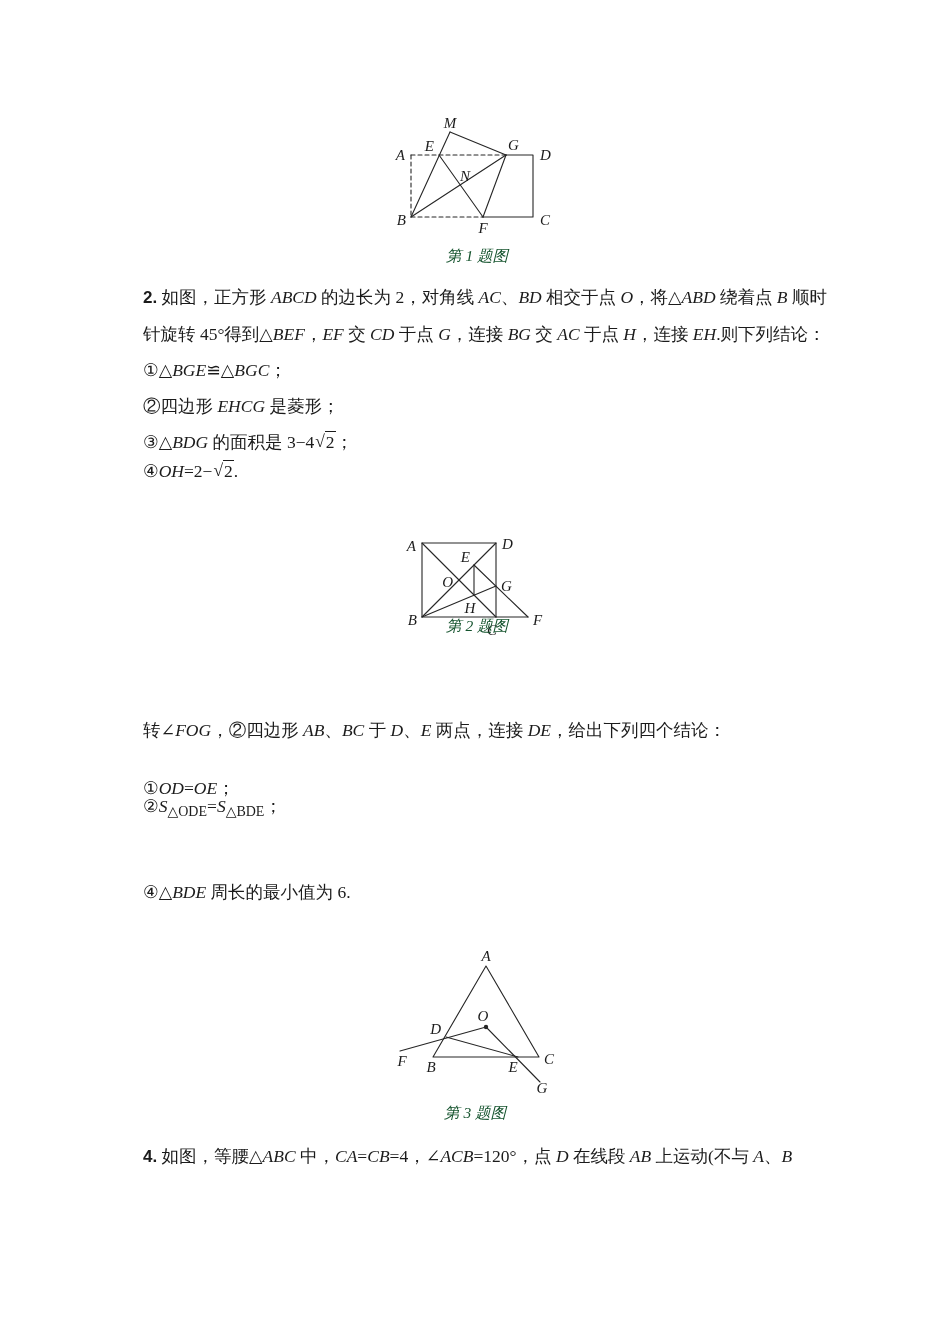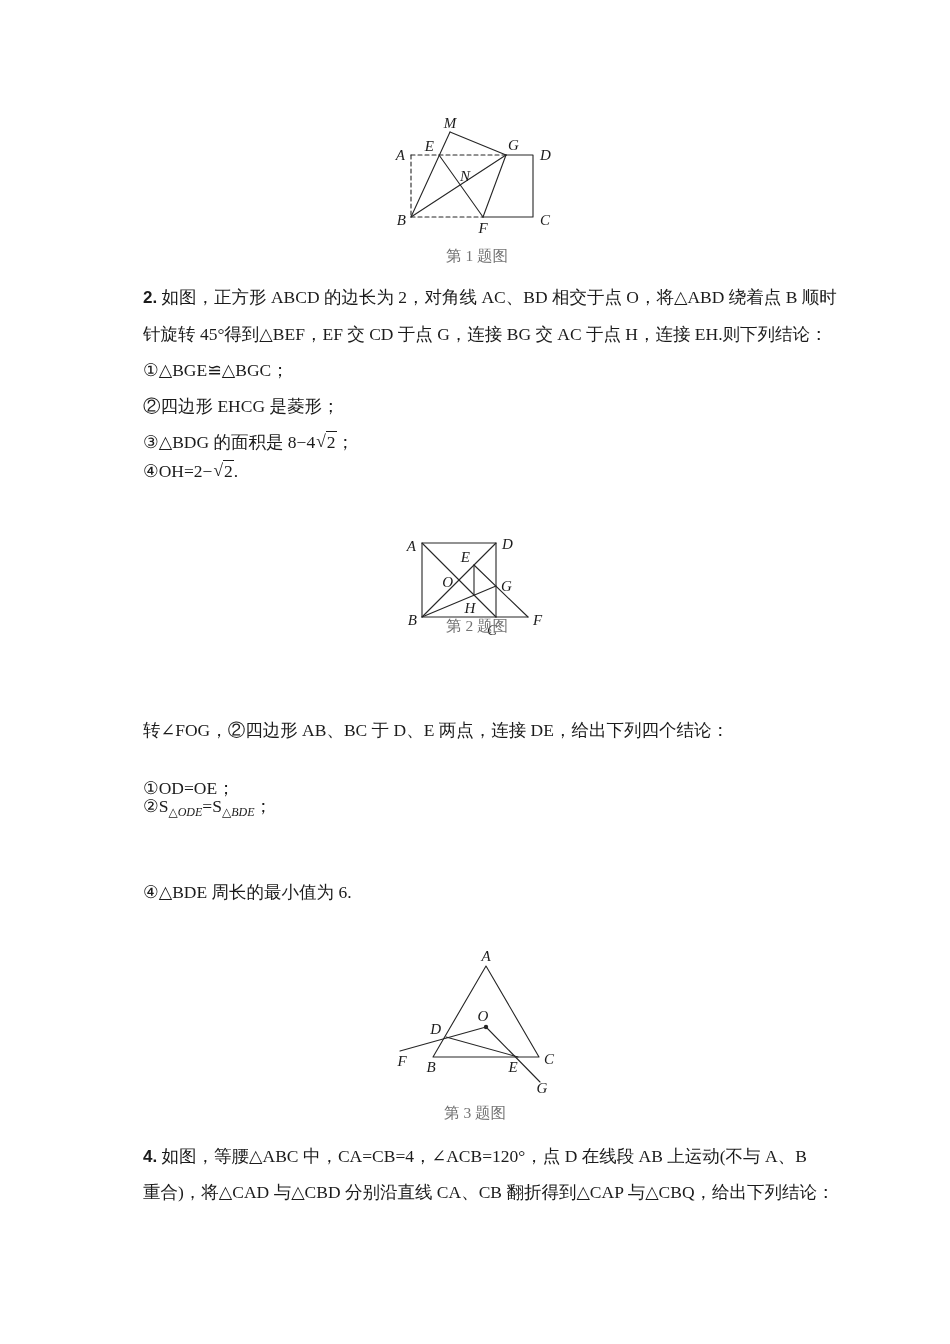--- a/index.html
+++ b/index.html
@@ -6,39 +6,40 @@
   body{
     width:950px;height:1344px;position:relative;background:#ffffff;
     font-family:"Liberation Serif","DejaVu Serif",serif;color:#1b1b1b;
     overflow:hidden;
   }
   .page{position:absolute;inset:0;}
   .tline{
     position:absolute;left:143px;font-size:17.5px;line-height:26px;
     white-space:nowrap;
   }
-  .mi{font-family:"Liberation Serif","DejaVu Serif",serif;margin-top:48px;}
+  .mi{font-style:italic;font-family:"Liberation Serif","DejaVu Serif",serif;margin-top:48px;}
   .mb{font-weight:bold;font-family:"Liberation Sans","DejaVu Sans",sans-serif;font-size:17px;}
-  .msub{font-style:italic;font-size:12px;vertical-align:-4px;letter-spacing:0;}
+  .msub{font-size:14px;vertical-align:-4px;letter-spacing:0;}
   .msqrt{white-space:nowrap;margin-left:1px;}
   .msqrt .rsign{display:inline-block;transform:translateY(-1px);}
   .msqrt .rad{border-top:1px solid #1b1b1b;padding:0 1px;}
   .mfrac{display:inline-block;vertical-align:middle;text-align:center;line-height:1.05;font-size:15.5px;margin:0 1px;transform:translateY(-2px);}
   .mfrac .num{display:block;padding:0 3px 1px;}
   .mfrac .den{display:block;border-top:1px solid #1b1b1b;padding:1px 3px 0;}
   .fig{position:absolute;}
   .fig path, .fig line{stroke:#262626;stroke-width:1.1;fill:none;stroke-linecap:round;stroke-linejoin:round;}
   .fig .dashed{stroke-dasharray:4 3;}
   .fig text{
     font-family:"Liberation Serif","DejaVu Serif",serif;font-style:italic;
     font-size:15px;fill:#1b1b1b;
   }
   .caption{
     position:absolute;width:200px;text-align:center;font-size:15.5px;
-    color:#737373;
+    color:#14532d;
+    font-style:italic;
   }
 </style>
 </head>
 <body>
 
 <div class="page">
 
   <svg class="fig" style="left:390px;top:108px" width="170" height="130" viewBox="390 108 170 130">
     <g>
       <path class="dashed" d="M411,155 L506,155"></path>
@@ -64,21 +65,21 @@
       <text x="483" y="233" text-anchor="middle">F</text>
       <text x="540" y="225" text-anchor="start">C</text>
     </g>
   </svg>
   <div class="caption" style="left:377px;top:246px">第 1 题图</div>
 
   <div class="tline" style="top:284px"><span class="mb">2.</span><span> 如图，正方形 </span><span class="mi">ABCD</span><span> 的边长为 2，对角线 </span><span class="mi">AC</span><span>、</span><span class="mi">BD</span><span> 相交于点 </span><span class="mi">O</span><span>，将△</span><span class="mi">ABD</span><span> 绕着点 </span><span class="mi">B</span><span> 顺时</span></div>
   <div class="tline" style="top:321px"><span>针旋转 45°得到△</span><span class="mi">BEF</span><span>，</span><span class="mi">EF</span><span> 交 </span><span class="mi">CD</span><span> 于点 </span><span class="mi">G</span><span>，连接 </span><span class="mi">BG</span><span> 交 </span><span class="mi">AC</span><span> 于点 </span><span class="mi">H</span><span>，连接 </span><span class="mi">EH</span><span>.则下列结论：</span></div>
   <div class="tline" style="top:357px"><span>①△</span><span class="mi">BGE</span><span>≌△</span><span class="mi">BGC</span><span>；</span></div>
   <div class="tline" style="top:393px"><span>②四边形 </span><span class="mi">EHCG</span><span> 是菱形；</span></div>
-  <div class="tline" style="top:429px"><span>③△</span><span class="mi">BDG</span><span> 的面积是 8−4</span><span class="msqrt"><span class="rsign">√</span><span class="rad">2</span></span><span>；</span></div>
+  <div class="tline" style="top:429px"><span>③△</span><span class="mi">BDG</span><span> 的面积是 3−4</span><span class="msqrt"><span class="rsign">√</span><span class="rad">2</span></span><span>；</span></div>
   <div class="tline" style="top:458px"><span>④</span><span class="mi">OH</span><span>=2−</span><span class="msqrt"><span class="rsign">√</span><span class="rad">2</span></span><span>.</span></div>
 
   <svg class="fig" style="left:400px;top:533px" width="150" height="108" viewBox="400 533 150 108">
     <g>
       <path d="M422,543 L496,543 L496,617 L422,617 Z"></path>
       <path d="M496,617 L528,617"></path>
       <path d="M422,543 L496,617"></path>
       <path d="M422,617 L496,543"></path>
       <path d="M474,565 L528,617"></path>
       <path d="M422,617 L496,586"></path>
@@ -118,15 +119,14 @@
       <text x="402" y="1066" text-anchor="middle">F</text>
       <text x="431" y="1072" text-anchor="middle">B</text>
       <text x="513" y="1072" text-anchor="middle">E</text>
       <text x="544" y="1064" text-anchor="start">C</text>
       <text x="542" y="1093" text-anchor="middle">G</text>
     </g>
   </svg>
   <div class="caption" style="left:375px;top:1103px">第 3 题图</div>
 
   <div class="tline" style="top:1143px"><span class="mb">4.</span><span> 如图，等腰△</span><span class="mi">ABC</span><span> 中，</span><span class="mi">CA</span><span>=</span><span class="mi">CB</span><span>=4，∠</span><span class="mi">ACB</span><span>=120°，点 </span><span class="mi">D</span><span> 在线段 </span><span class="mi">AB</span><span> 上运动(不与 </span><span class="mi">A</span><span>、</span><span class="mi">B</span></div>
-  <div class="tline" style="top:1179px"><span>重合)，将△</span><span class="mi">CAD</span><span> 与△</span><span class="mi">CBD</span><span> 分别沿直线 </span><span class="mi">CA</span><span>、</span><span class="mi">CB</span><span> 翻折得到△</span><span class="mi">CAP</span><span> 与△</span><span class="mi">CBQ</span><span>，给出下列结论：</span></div>
 
 </div>
 
 </body></html>

